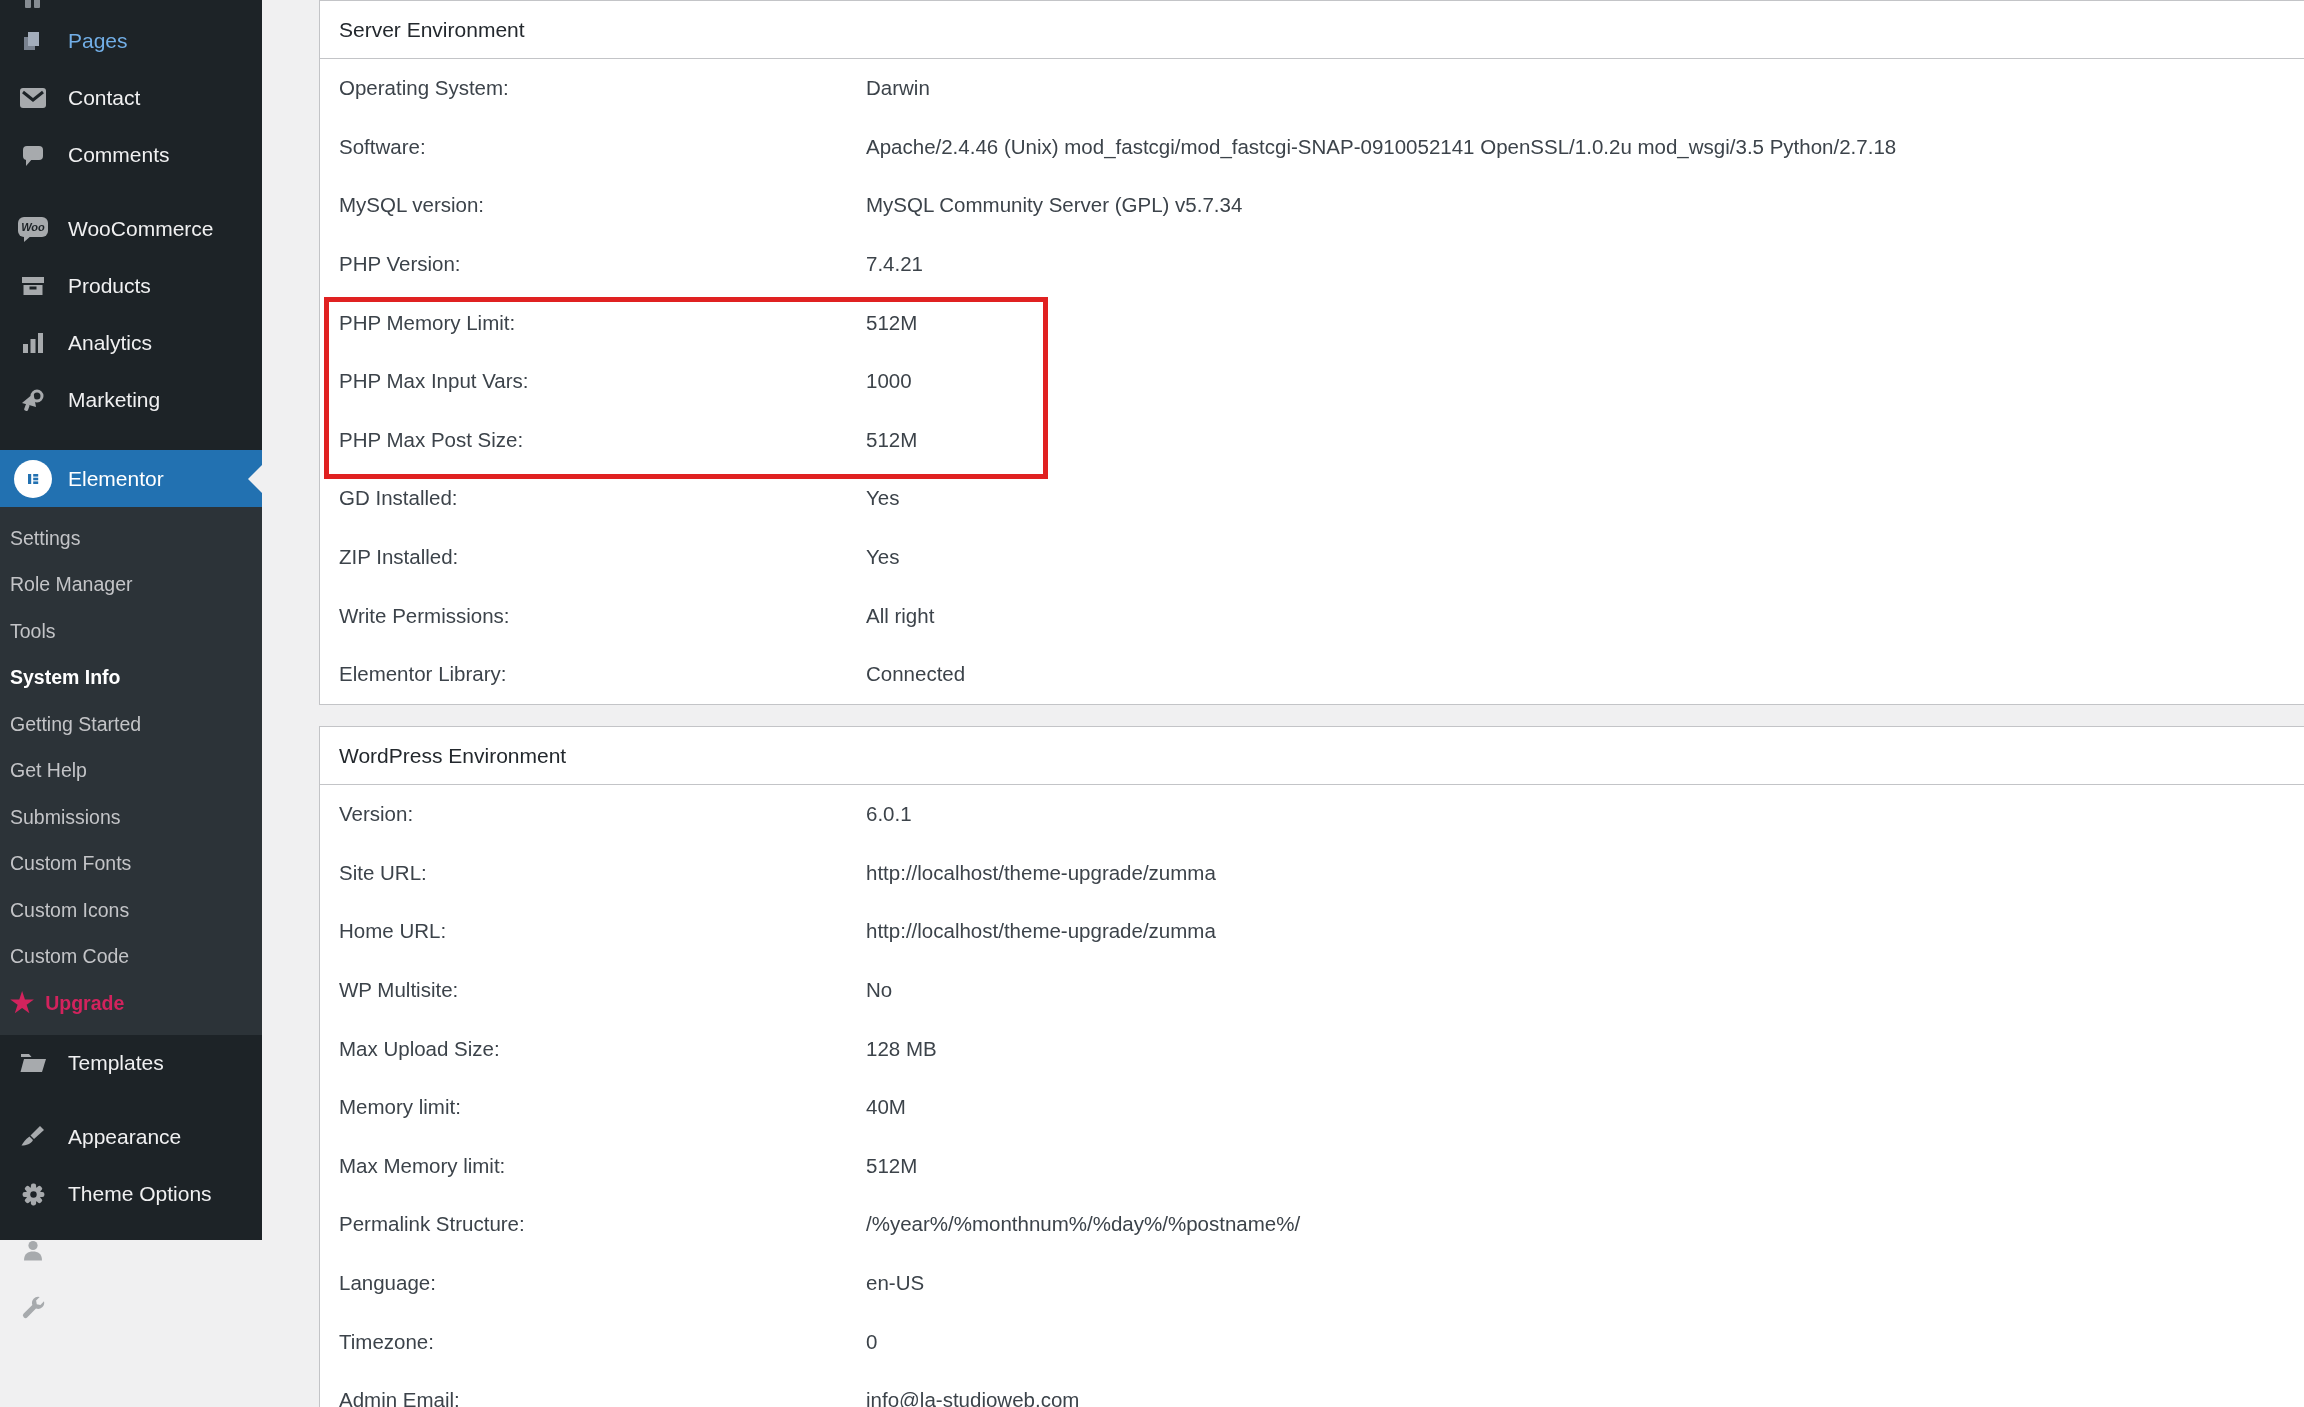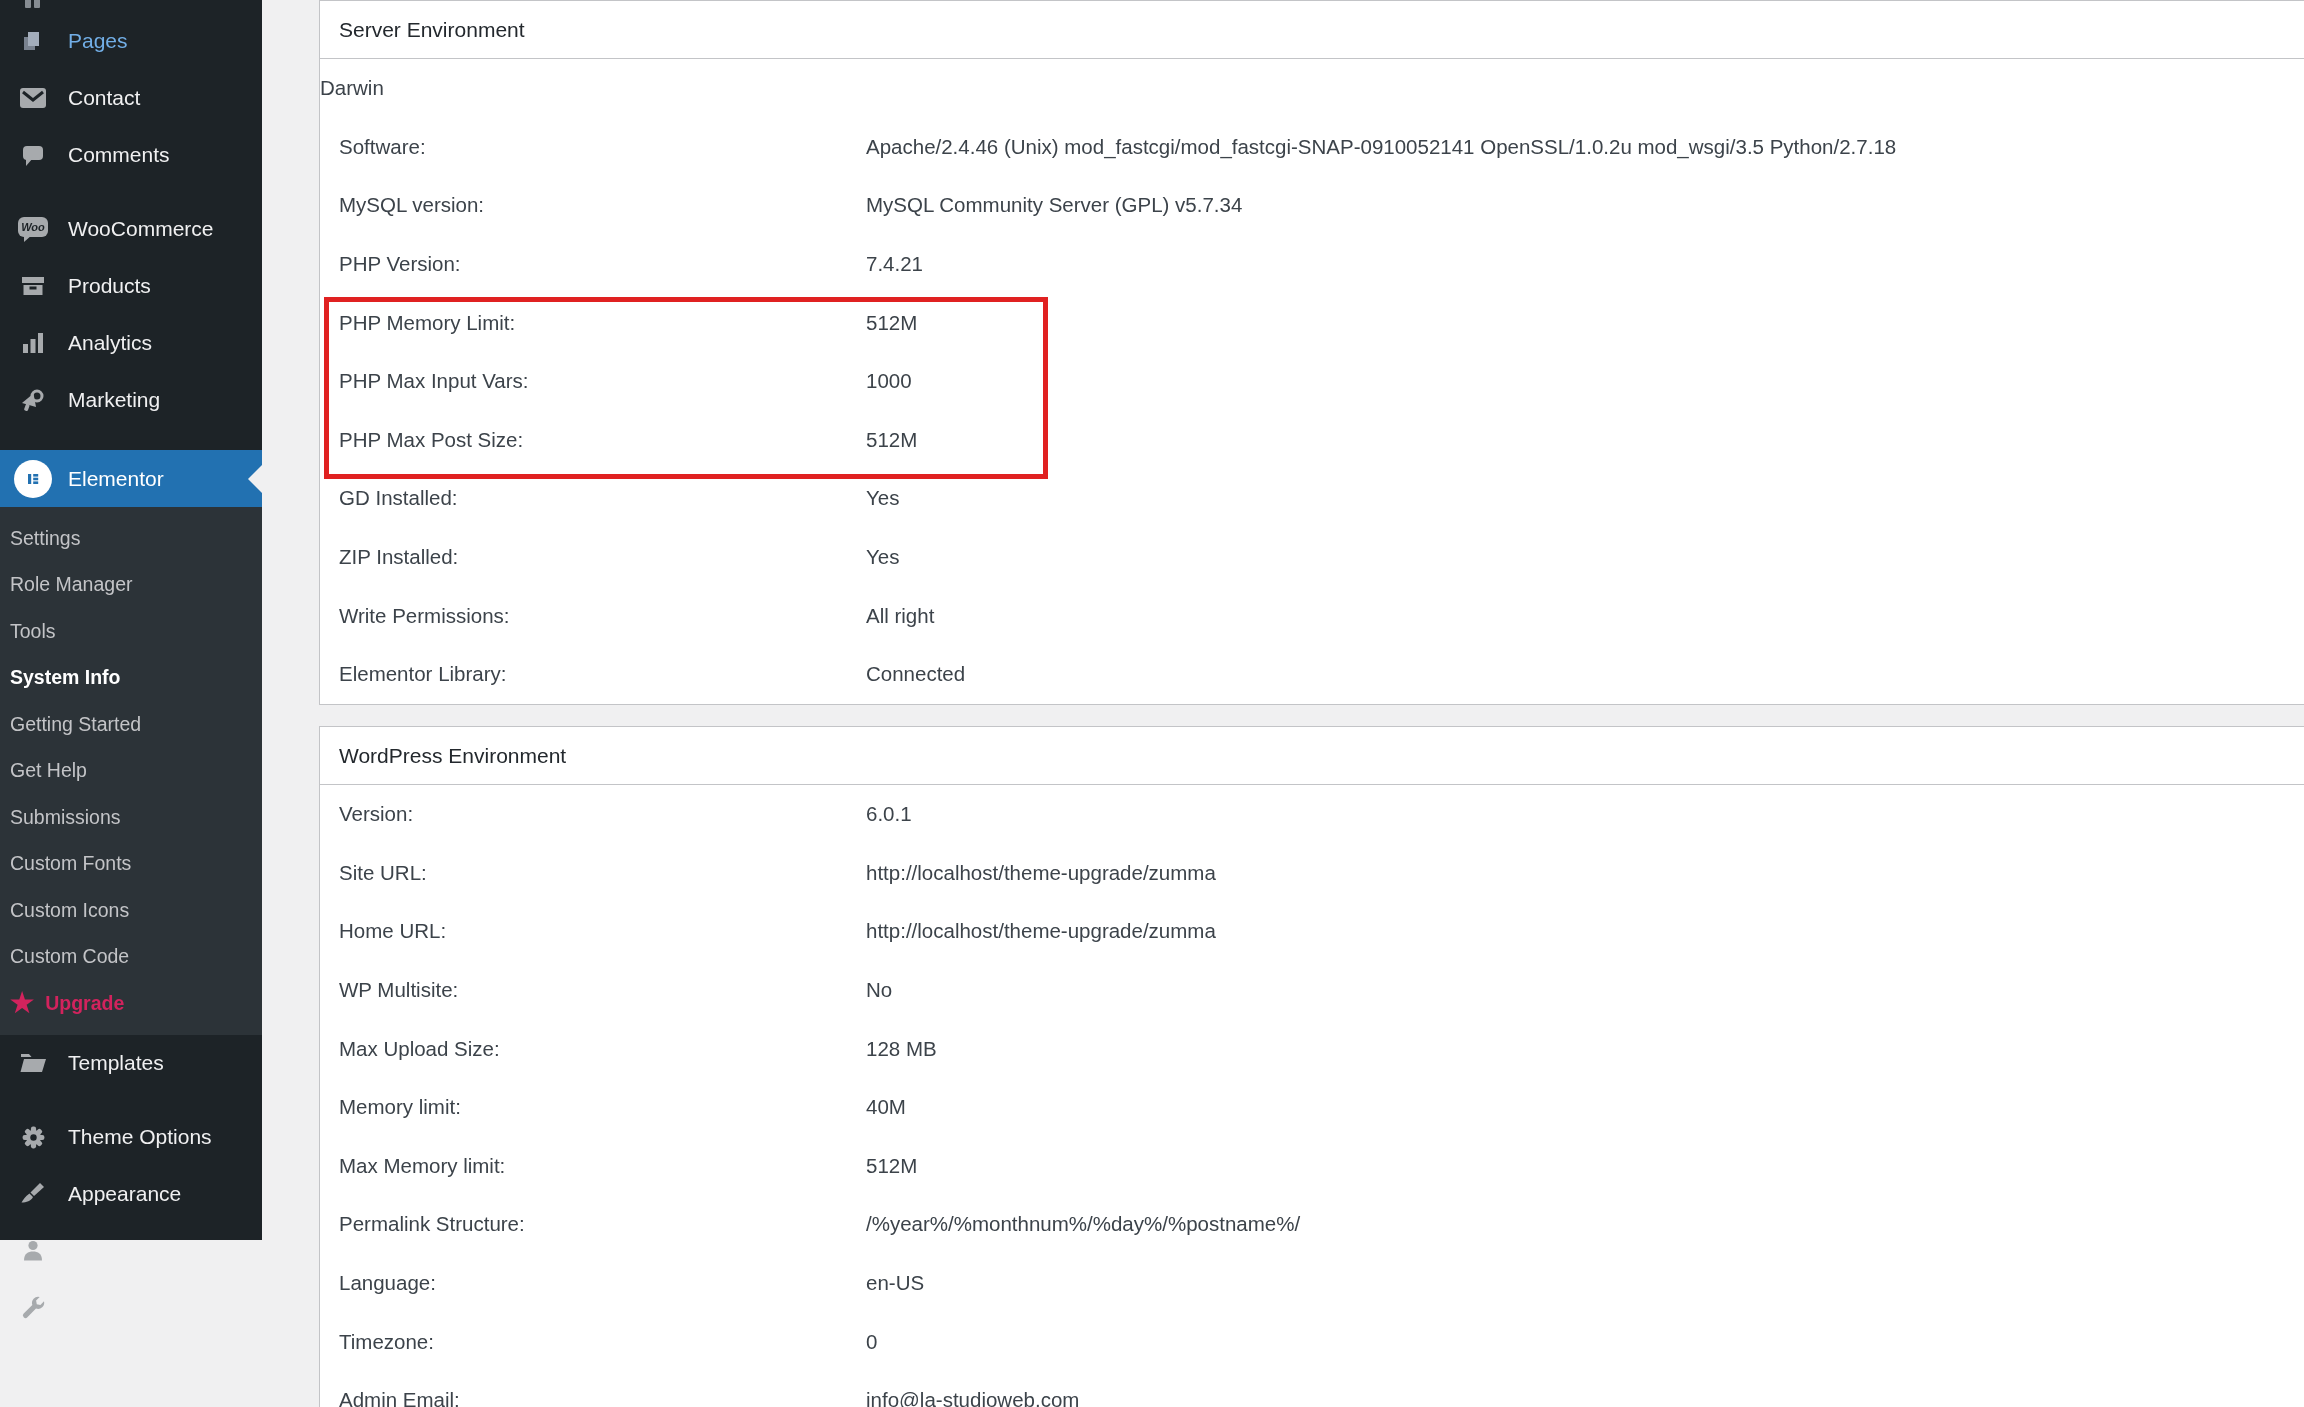--- a/index.html
+++ b/index.html
@@ -217,44 +217,44 @@
         <path d="M5 8 h22 l-4 13 H1.5 L5 8 z"></path>
       </svg>
     </span>
     <span class="lbl">Templates</span>
   </a>
 
   <div class="sep"></div>
 
   <a class="mi">
     <span class="ico">
+      <svg width="26" height="26" viewBox="0 0 26 26" fill="#a7aaad">
+        <path d="M20 2 L24 6 L14 15 L10.5 11.5 Z"></path>
+        <path d="M9.5 12.5 L13 16 C11 20 6.5 21.5 1.5 21.5 C3.5 18.5 5 15.5 9.5 12.5 Z"></path>
+      </svg>
+    </span>
+    <span class="lbl">Appearance</span>
+  </a>
+
+  <a class="mi">
+    <span class="ico">
       <svg width="27" height="27" viewBox="0 0 26 26">
         <g fill="#a7aaad">
           <rect x="10.5" y="2.5" width="5" height="21" rx="2"></rect>
           <rect x="10.5" y="2.5" width="5" height="21" rx="2" transform="rotate(45 13 13)"></rect>
           <rect x="10.5" y="2.5" width="5" height="21" rx="2" transform="rotate(90 13 13)"></rect>
           <rect x="10.5" y="2.5" width="5" height="21" rx="2" transform="rotate(135 13 13)"></rect>
           <circle cx="13" cy="13" r="7.2"></circle>
         </g>
         <circle cx="13" cy="13" r="3.1" fill="#1d2327"></circle>
       </svg>
     </span>
     <span class="lbl">Theme Options</span>
   </a>
 
-  <a class="mi">
-    <span class="ico">
-      <svg width="26" height="26" viewBox="0 0 26 26" fill="#a7aaad">
-        <path d="M20 2 L24 6 L14 15 L10.5 11.5 Z"></path>
-        <path d="M9.5 12.5 L13 16 C11 20 6.5 21.5 1.5 21.5 C3.5 18.5 5 15.5 9.5 12.5 Z"></path>
-      </svg>
-    </span>
-    <span class="lbl">Appearance</span>
-  </a>
-
 
   <a class="mi">
     <span class="ico">
       <svg width="26" height="26" viewBox="0 0 26 26" fill="#a7aaad">
         <circle cx="13" cy="7.5" r="4.6"></circle>
         <path d="M4 22.5 C4 15.5 8 13.5 13 13.5 C18 13.5 22 15.5 22 22.5 Z"></path>
       </svg>
     </span>
     <span class="lbl">Users</span>
   </a>
@@ -270,20 +270,21 @@
 
 </div>
 
 <div>
 
   <section class="card" id="card-server">
     <h3 class="card-title">Server Environment</h3>
     <div class="rows">
 
         <div class="row">
+          <div class="row-label">Operating System:</div>
           <div class="row-value">Darwin</div>
         </div>
 
         <div class="row">
           <div class="row-label">Software:</div>
           <div class="row-value">Apache/2.4.46 (Unix) mod_fastcgi/mod_fastcgi-SNAP-0910052141 OpenSSL/1.0.2u mod_wsgi/3.5 Python/2.7.18</div>
         </div>
 
         <div class="row">
           <div class="row-label">MySQL version:</div>

